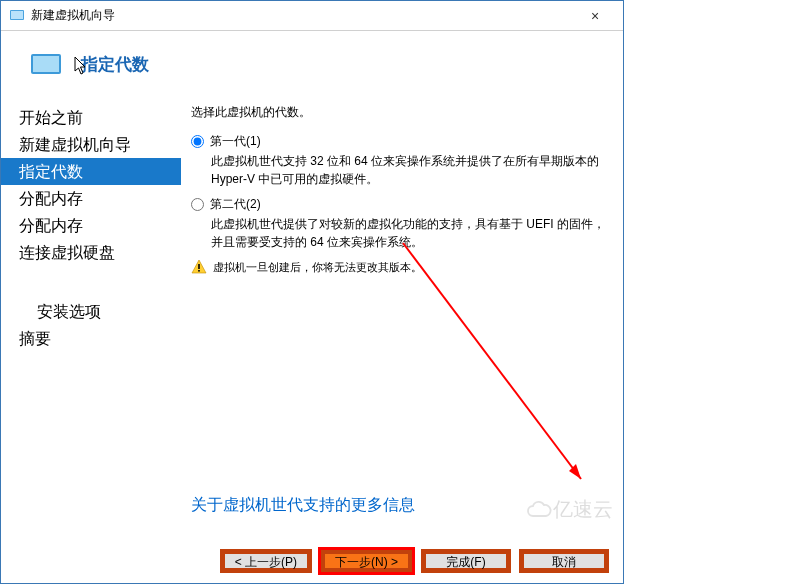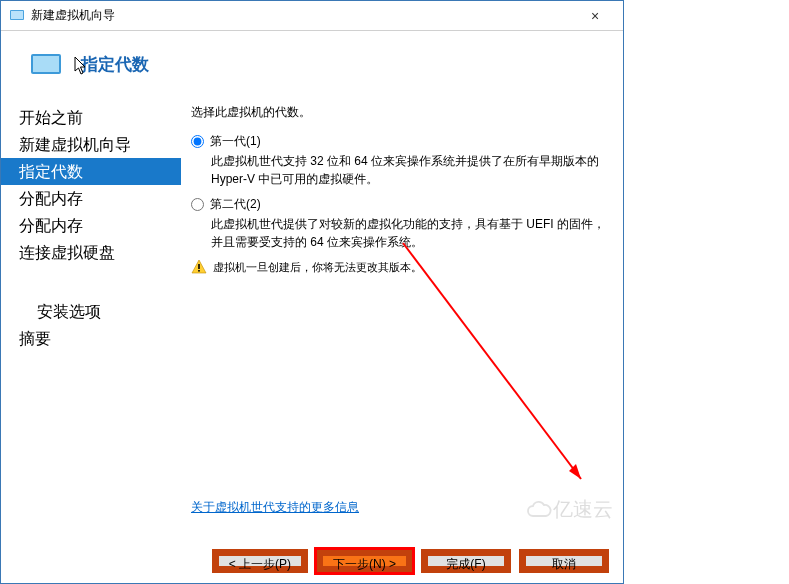--- a/index.html
+++ b/index.html
@@ -20,23 +20,23 @@
   .content { flex: 1; padding: 8px 14px 0 10px; position: relative; }
   .content-line { color: #000; margin-bottom: 12px; font-size: 12px; }
   .radio-block { margin-bottom: 8px; }
   .radio-row { display: flex; align-items: center; }
   .radio-row input { margin-right: 6px; }
   .radio-label { font-size: 12px; }
   .radio-desc { margin-left: 20px; color: #000; font-size: 12px; line-height: 18px; margin-top: 2px; }
   .warn-row { display: flex; align-items: center; margin-top: 4px; }
   .warn-icon { width: 16px; height: 16px; margin-right: 6px; display: flex; align-items: center; justify-content: center; }
   .warn-text { font-size: 11px; }
-  .link { color: #0066cc; font-size: 12px; text-decoration: underline; cursor: pointer; position: absolute; bottom: 0; left: 10px; }
+  .link { color: #0066cc; font-size: 16px; cursor: pointer; position: absolute; bottom: 0; left: 10px; }
   .footer { position: absolute; bottom: 10px; right: 14px; display: flex; gap: 8px; }
-  .btn { min-width: 90px; height: 24px; border: 7px solid #c2410c; background: #e1e1e1; font-size: 12px; padding: 0 10px; cursor: pointer; }
+  .btn { min-width: 90px; height: 24px; border: 5px solid #c2410c; background: #e1e1e1; font-size: 12px; padding: 0 10px; cursor: pointer; }
   .btn.default { background: #f97316; }
   .highlight { outline: 3px solid #ff0000; outline-offset: -1px; }
   .screen-icon { fill: #4aa3df; }
   .watermark { position: absolute; right: 10px; bottom: 60px; opacity: 0.28; font-size: 20px; color: #888; display: flex; align-items: center; }
   svg { display: block; }
   .arrow-svg { position: absolute; pointer-events: none; }
 </style>
 </head>
 <body>
 

